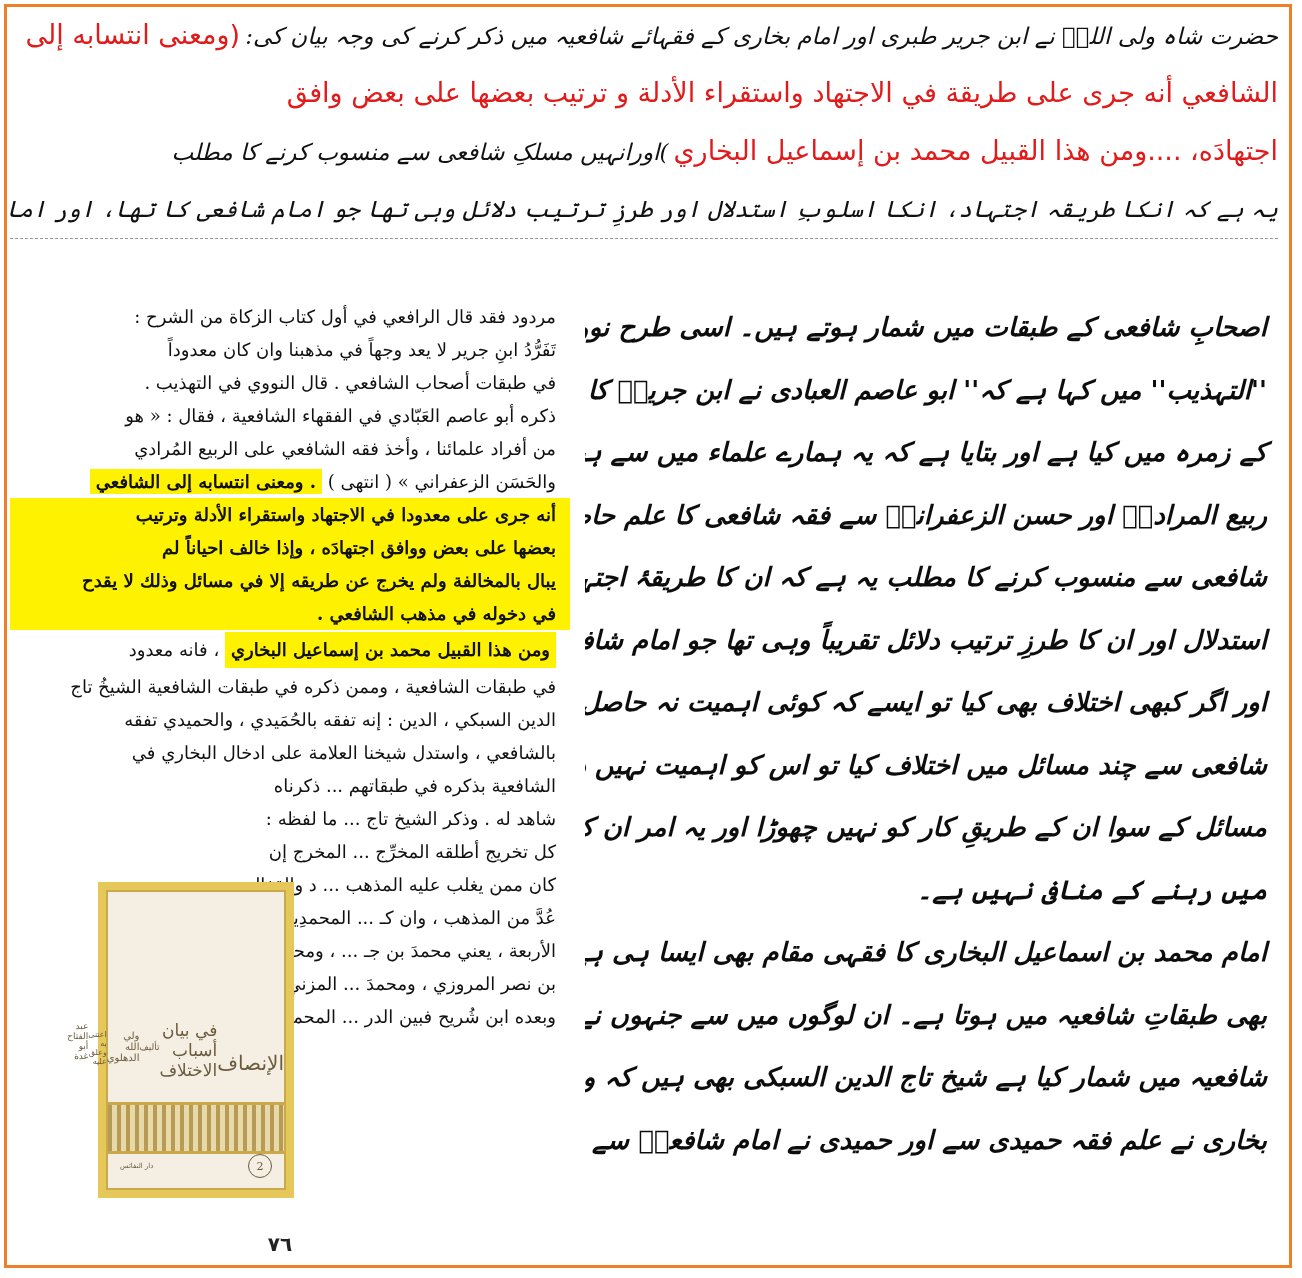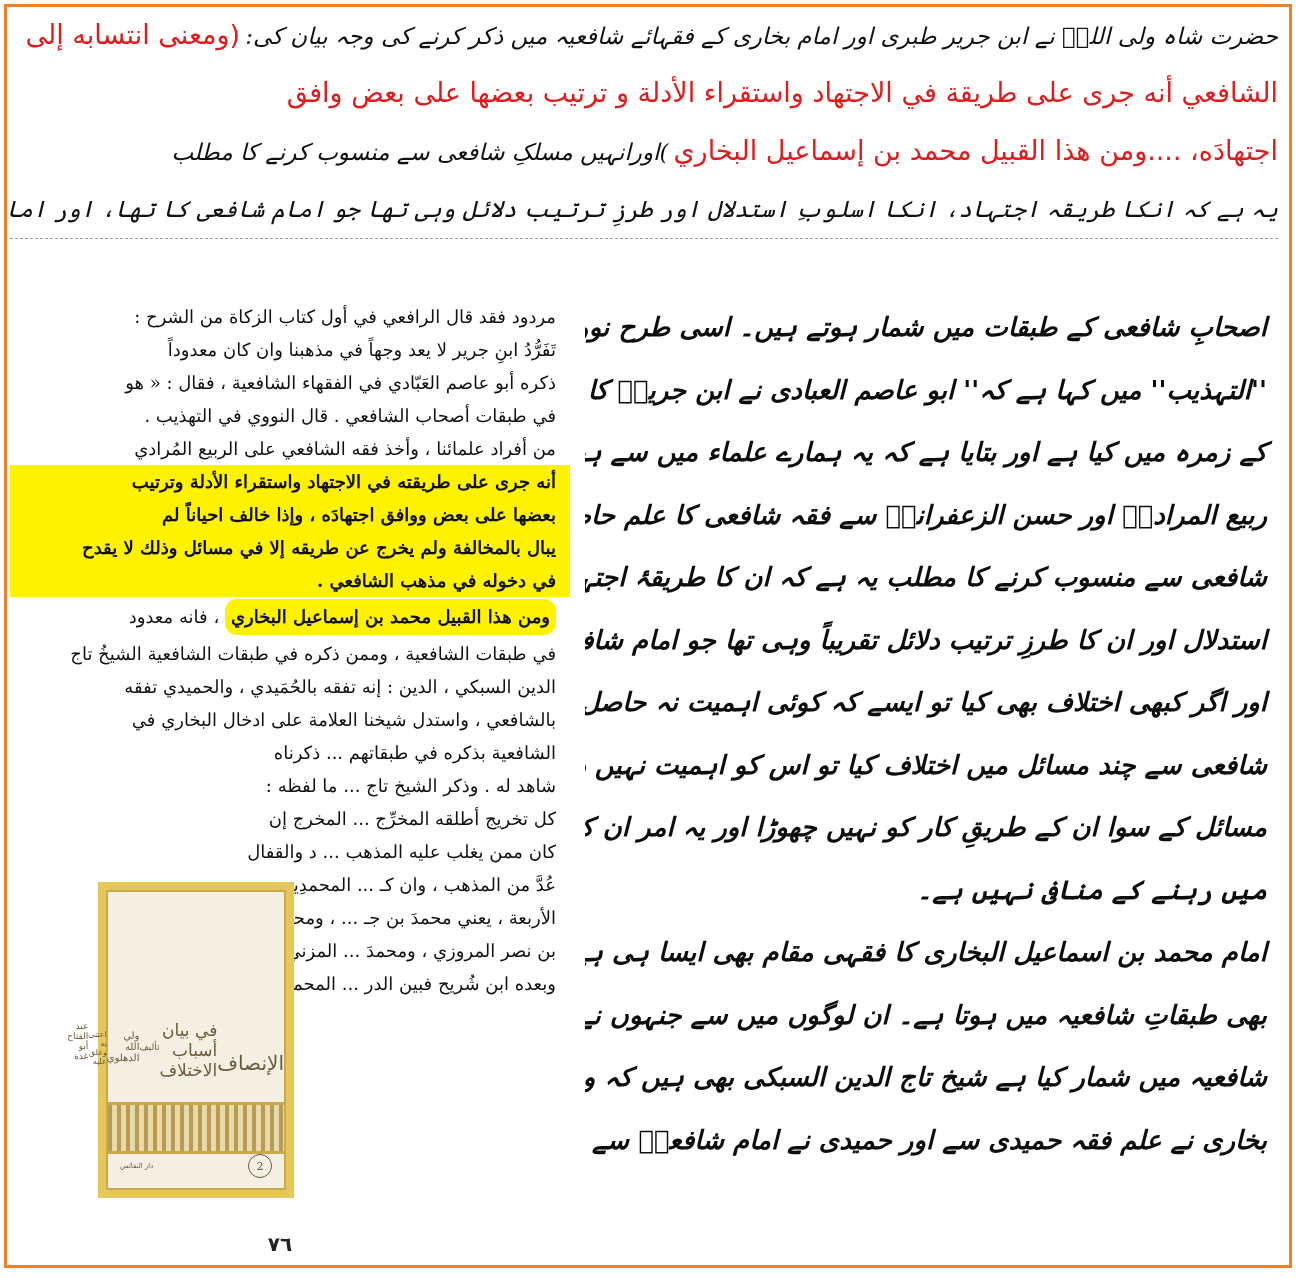--- a/index.html
+++ b/index.html
@@ -20,21 +20,21 @@
   .left-col {
     position: absolute; left: 10px; top: 300px; width: 560px; height: 920px;
     direction: rtl; text-align: justify; font-family: "DejaVu Serif", serif;
     font-size: 18px; color: #111;
   }
   .left-col .ln { height: 33px; line-height: 33px; white-space: nowrap; overflow: hidden; padding: 0 14px; }
   .hl-block { background: #fff200; margin-top: 0; }
   .hl-block .ln { font-weight: bold; }
   .hl-inline { background: #fff200; padding: 2px 6px; font-weight: bold; }
   .hl-row { height: 40px; line-height: 40px; padding: 0 14px; white-space: nowrap; }
-  .hl-row .hl-inline { display: inline-block; line-height: 32px; border-radius: 12px; }
+  .hl-row .hl-inline { display: inline-block; line-height: 32px; }
 
   .right-col {
     position: absolute; left: 585px; top: 296px; width: 690px; height: 940px;
     direction: rtl; text-align: justify; font-family: "DejaVu Serif", serif;
     font-size: 26px; font-weight: bold; font-style: italic; color: #0d0d0d;
   }
   .right-col .ln { height: 62.5px; line-height: 62.5px; white-space: nowrap; overflow: hidden; padding: 0 8px; }
 
   .book {
     position: absolute; left: 98px; top: 882px; width: 196px; height: 316px;
@@ -83,25 +83,29 @@
     <span class="urdu">)اورانہیں مسلکِ شافعی سے منسوب کرنے کا مطلب</span>
   </div>
   <div class="hline l4">
     <span class="urdu">یہ ہے کہ انکا طریقہ اجتہاد، انکا اسلوبِ استدلال اور طرزِ ترتیب دلائل وہی تھا جو امام شافعی کا تھا، اور امام بخاری کا فقہی مقام بھی ایسا ہی ہے۔</span>
   </div>
 </div>
 
 <div class="left-col">
   <div class="ln">مردود فقد قال الرافعي في أول كتاب الزكاة من الشرح :</div>
   <div class="ln">تَفَرُّدُ ابنِ جرير لا يعد وجهاً في مذهبنا وان كان معدوداً</div>
+  <div class="ln">في طبقات أصحاب الشافعي . قال النووي في التهذيب .</div>
   <div class="ln">ذكره أبو عاصم العَبّادي في الفقهاء الشافعية ، فقال : « هو</div>
-  <div class="ln">في طبقات أصحاب الشافعي . قال النووي في التهذيب .</div>
   <div class="ln">من أفراد علمائنا ، وأخذ فقه الشافعي على الربيع المُرادي</div>
+  <div class="ln">
+    <span>والحَسَن الزعفراني » ( انتهى )</span>
+    <span class="hl-inline">. ومعنى انتسابه إلى الشافعي</span>
+  </div>
   <div class="hl-block">
-    <div class="ln">أنه جرى على طريقته في الاجتهاد واستقراء الأدلة وترتيب</div>
+    <div class="ln">أنه جرى على معدودا في الاجتهاد واستقراء الأدلة وترتيب</div>
     <div class="ln">بعضها على بعض ووافق اجتهادَه ، وإذا خالف احياناً لم</div>
     <div class="ln">يبال بالمخالفة ولم يخرج عن طريقه إلا في مسائل وذلك لا يقدح</div>
     <div class="ln">في دخوله في مذهب الشافعي .</div>
   </div>
   <div class="hl-row">
     <span class="hl-inline">ومن هذا القبيل محمد بن إسماعيل البخاري</span>
     <span>، فانه معدود</span>
   </div>
   <div class="ln">في طبقات الشافعية ، وممن ذكره في طبقات الشافعية الشيخُ تاج</div>
   <div class="ln">الدين السبكي ، الدین : إنه تفقه بالحُمَيدي ، والحميدي تفقه</div>

